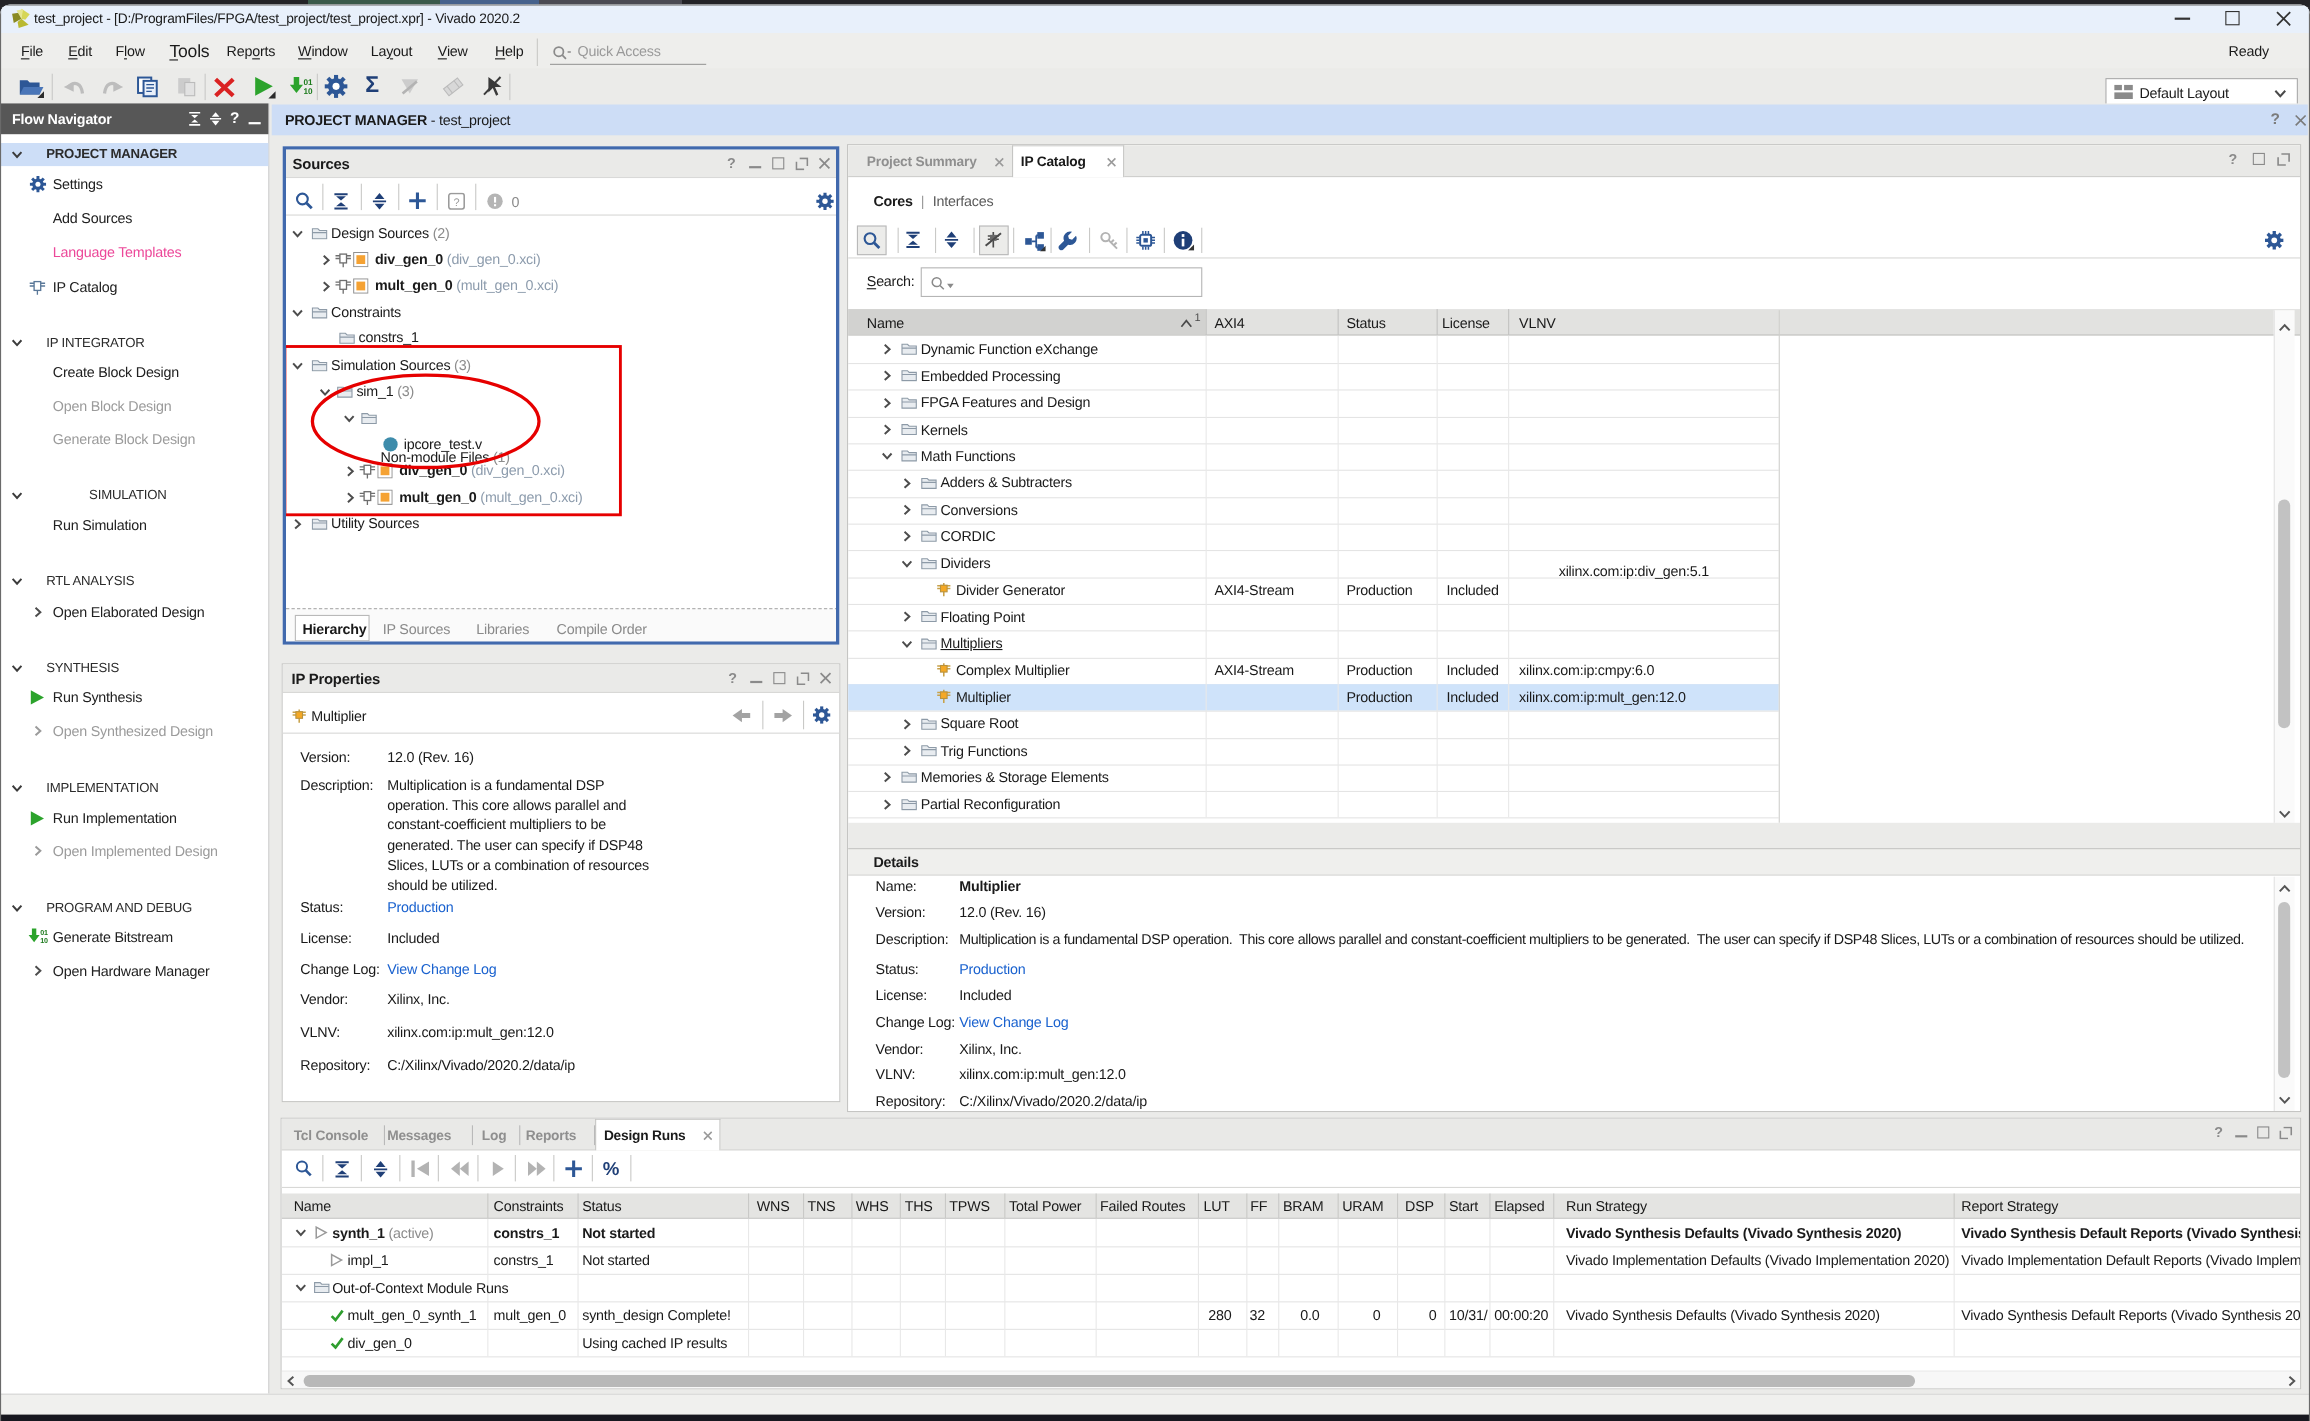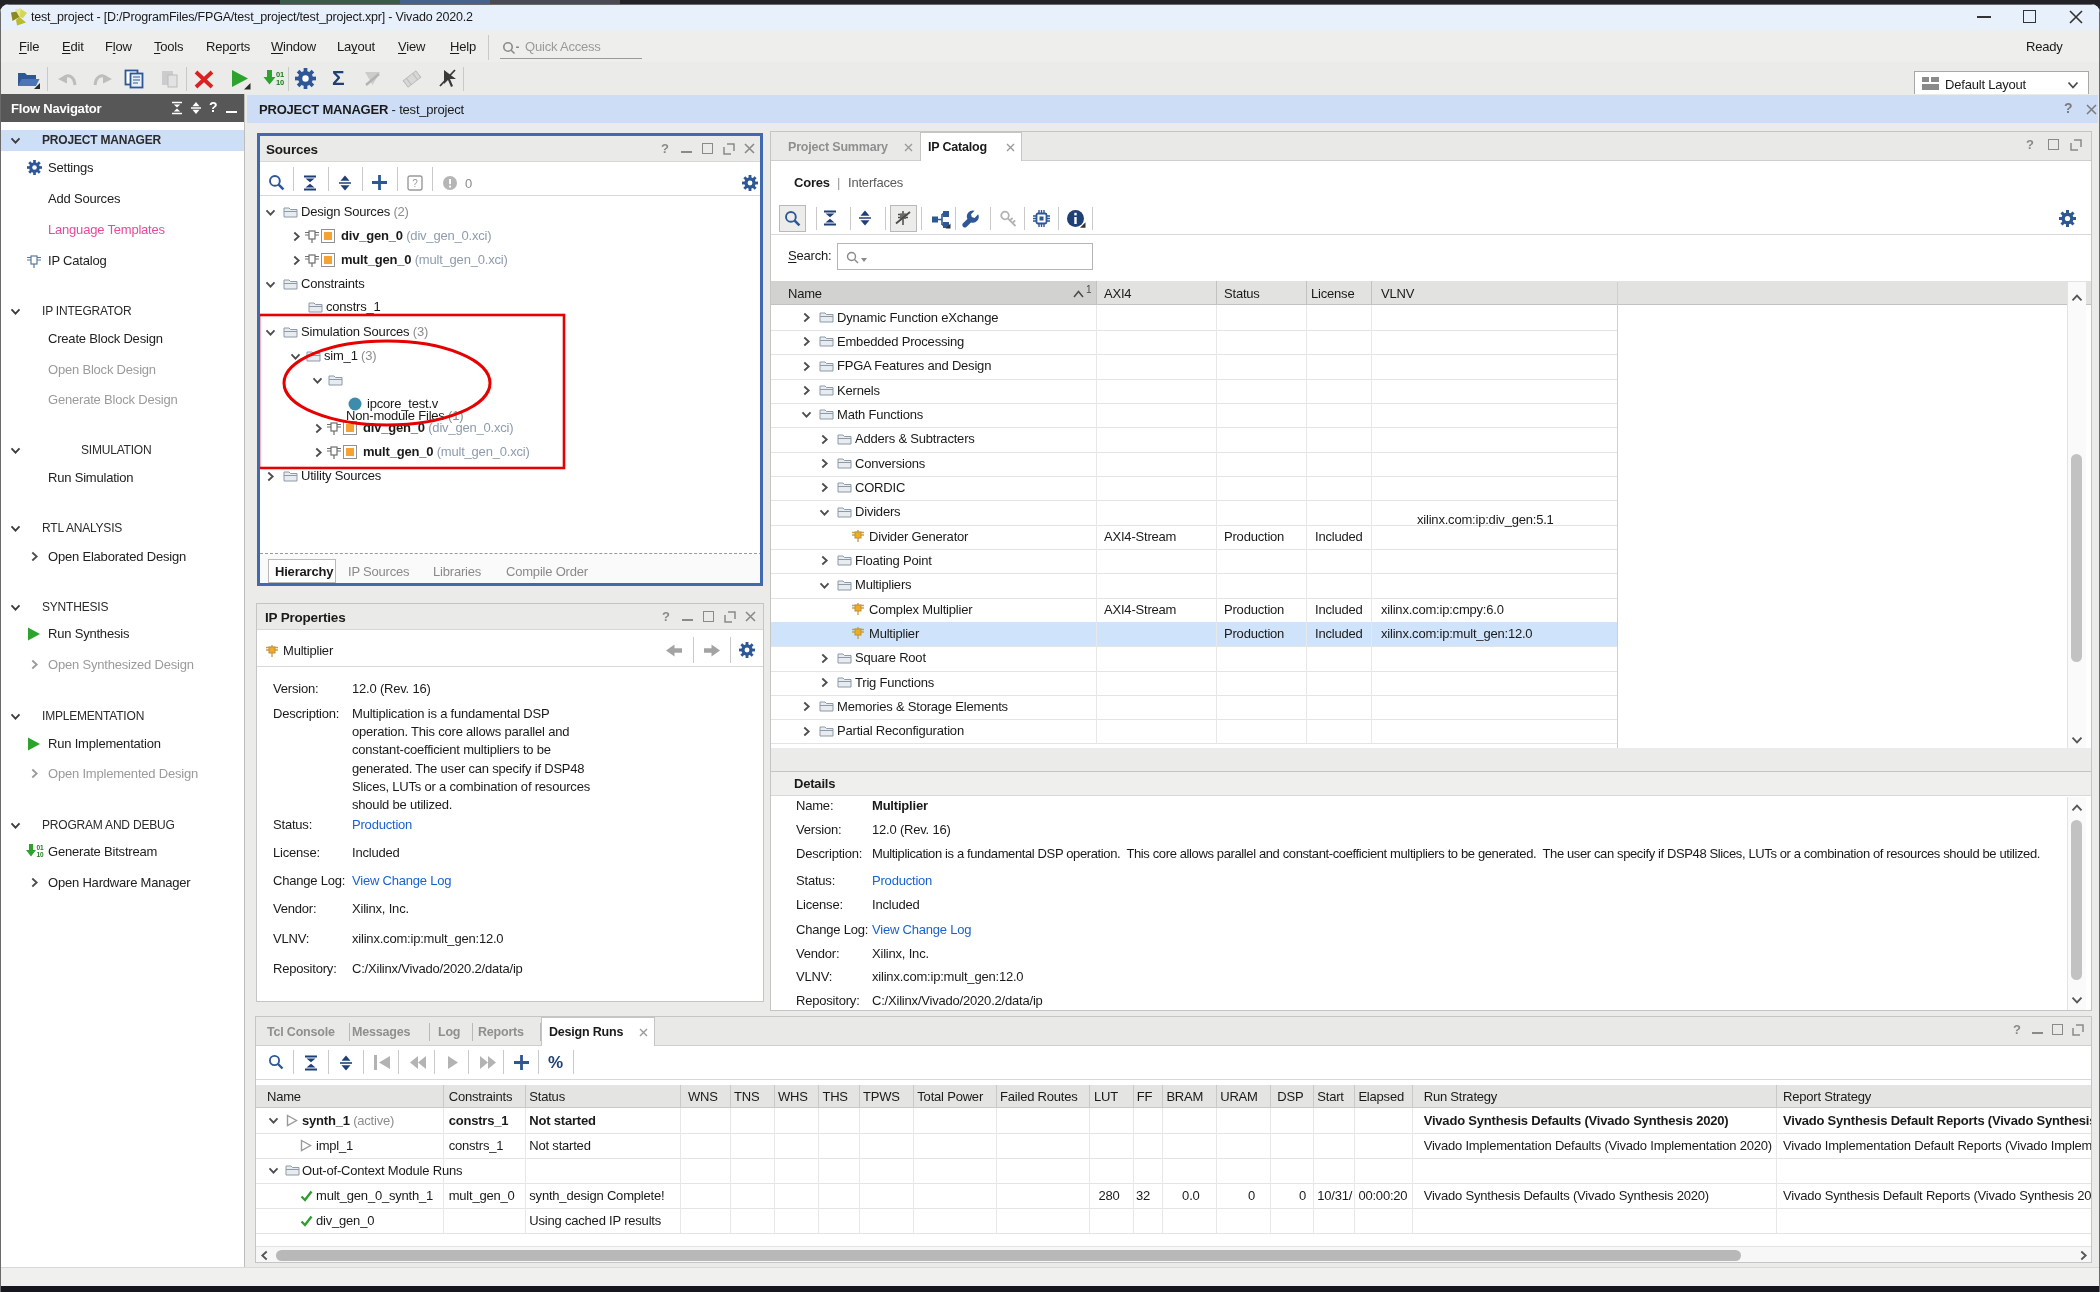--- a/index.html
+++ b/index.html
@@ -39,21 +39,21 @@
   <div class="abs" style="left:2023px;top:6px;width:13px;height:13px;border:1.8px solid #333;"></div>
   <svg class="abs" style="left:2069px;top:6px;" width="14" height="14">
         <path d="M1 1 L13 13 M13 1 L1 13" stroke="#333" stroke-width="1.6"></path>
       </svg>
 </div>
 
 <div class="abs" style="left:0;top:26px;width:2100px;height:32px;background:#eeeeec;">
   <div class="abs t" style="left:19px;top:9px;font-size:13px;"><u>F</u>ile</div>
   <div class="abs t" style="left:62px;top:9px;font-size:13px;"><u>E</u>dit</div>
   <div class="abs t" style="left:105px;top:9px;font-size:13px;">F<u>l</u>ow</div>
-  <div class="abs t" style="left:154px;top:9px;font-size:13px;"><u>T</u>ools</div>
+  <div class="abs t" style="left:154px;top:9px;font-size:16px;"><u>T</u>ools</div>
   <div class="abs t" style="left:206px;top:9px;font-size:13px;">Rep<u>o</u>rts</div>
   <div class="abs t" style="left:271px;top:9px;font-size:13px;"><u>W</u>indow</div>
   <div class="abs t" style="left:337px;top:9px;font-size:13px;">La<u>y</u>out</div>
   <div class="abs t" style="left:398px;top:9px;font-size:13px;"><u>V</u>iew</div>
   <div class="abs t" style="left:450px;top:9px;font-size:13px;"><u>H</u>elp</div>
   <div class="vsep" style="left:488px;top:5px;height:25px;"></div>
   <svg class="abs" style="left:502px;top:11px;" width="17" height="14">
         <circle cx="6" cy="6" r="4.2" fill="none" stroke="#8a8a8a" stroke-width="1.6"></circle>
         <line x1="9.2" y1="9.2" x2="12.5" y2="12.5" stroke="#8a8a8a" stroke-width="1.6"></line>
         <path d="M14 6.2 l3 0" stroke="#8a8a8a" stroke-width="1.4"></path>
@@ -703,21 +703,21 @@
         </svg>
 <div class="abs t" style="left:84px;top:421.0px;">Floating Point</div>
 <div class="hline" style="left:0;top:465.5px;width:846px;"></div>
 <svg class="abs" style="left:48px;top:447.795px;" width="11" height="11">
           <path d="M1.5 3.3 L5.5 7.7 L9.5 3.3" fill="none" stroke="#4d4d4d" stroke-width="1.8"></path>
         </svg>
 <svg class="abs" style="left:66px;top:446.795px;" width="15" height="12" viewBox="0 0 15 12">
           <path d="M1 11 L1 2 L6 2 L7.5 3.5 L14 3.5 L14 11 Z" fill="#e8ecf0" stroke="#8d9aa7" stroke-width="1"></path>
           <path d="M1 5.5 L14 5.5" stroke="#8d9aa7" stroke-width="1" fill="none"></path>
         </svg>
-<div class="abs t" style="left:84px;top:445.3px;">Multipliers</div>
+<div class="abs t" style="left:84px;top:445.3px;text-decoration:underline;">Multipliers</div>
 <div class="hline" style="left:0;top:489.8px;width:846px;"></div>
 <svg class="abs" style="left:80px;top:469.625px;" width="14" height="15" viewBox="0 0 14 15">
           <path d="M1 3.5 h12 M1 6 h12 M7 1 v12" stroke="#c8a24a" stroke-width="1.4"></path>
           <rect x="4" y="3" width="6" height="6" fill="#f5a824" stroke="#b8923e" stroke-width="1"></rect>
         </svg>
 <div class="abs t" style="left:98px;top:469.6px;">Complex Multiplier</div>
 <div class="abs t" style="left:333px;top:469.6px;">AXI4-Stream</div>
 <div class="abs t" style="left:453px;top:469.6px;">Production</div>
 <div class="abs t" style="left:544px;top:469.6px;">Included</div>
 <div class="abs t" style="left:610px;top:469.6px;">xilinx.com:ip:cmpy:6.0</div>

